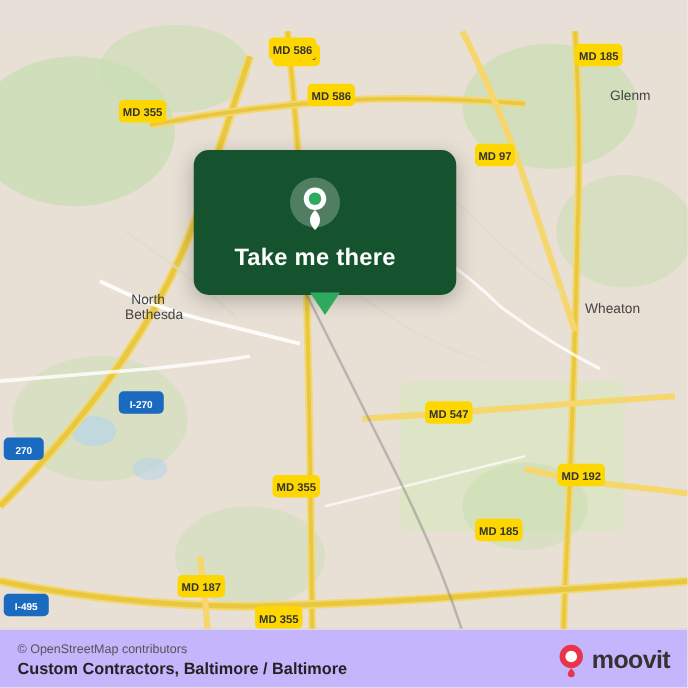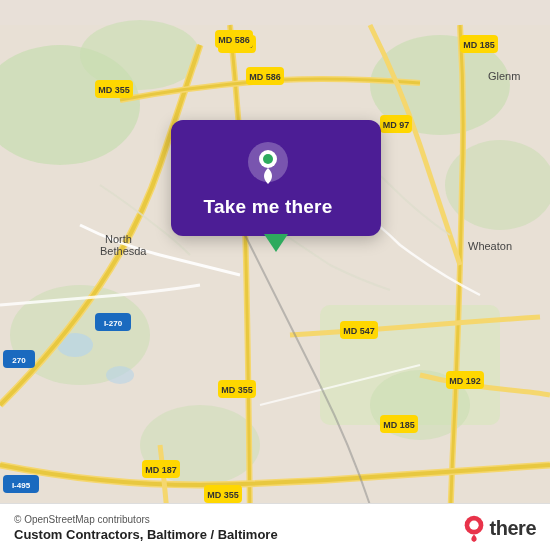--- a/index.html
+++ b/index.html
@@ -25,29 +25,28 @@
       top: 0; left: 0;
       width: 100%; height: 100%;
     }
 
     
     .popup-card {
       position: absolute;
       top: 120px;
       left: 155px;
       width: 210px;
-      background: #4c1d95;
+      background: #14532d;
       border-radius: 12px;
       display: flex;
       flex-direction: column;
       align-items: center;
       padding: 18px 24px 18px 8px;
       box-shadow: 0 4px 16px rgba(0,0,0,0.25);
       z-index: 10;
-      margin-left: 16px;
     }
 
     .popup-card::after {
       content: '';
       position: absolute;
       bottom: -16px;
       left: 50%;
       transform: translateX(-50%);
       border-left: 12px solid transparent;
       border-right: 12px solid transparent;
@@ -70,21 +69,21 @@
       letter-spacing: 0.2px;
       white-space: nowrap;
     }
 
     
     .bottom-bar {
       position: absolute;
       bottom: 0;
       left: 0;
       width: 550px;
-      background: #ffffff;
+      background: #c4b5fd;
       padding: 10px 14px 8px 14px;
       display: flex;
       align-items: center;
       justify-content: space-between;
       z-index: 20;
       border-top: 1px solid #ddd;
     }
 
     .bottom-left {
       display: flex;
@@ -247,17 +246,17 @@
     <div class="bottom-left">
       <span class="osm-credit">© OpenStreetMap contributors</span>
       <span class="location-title">Custom Contractors, Baltimore / Baltimore</span>
     </div>
     <div class="moovit-logo">
       <svg class="moovit-pin" width="24" height="30" viewBox="0 0 24 30" xmlns="http://www.w3.org/2000/svg">
         <ellipse cx="12" cy="12" rx="10" ry="10" fill="#e8334a"></ellipse>
         <circle cx="12" cy="12" r="5" fill="white"></circle>
         <path d="M12 22 Q6 28 12 30 Q18 28 12 22" fill="#e8334a"></path>
       </svg>
-      <span class="moovit-text">there</span>
+      <span class="moovit-text">moovit</span>
     </div>
   </div>
 
 </div>
 
 </body></html>

